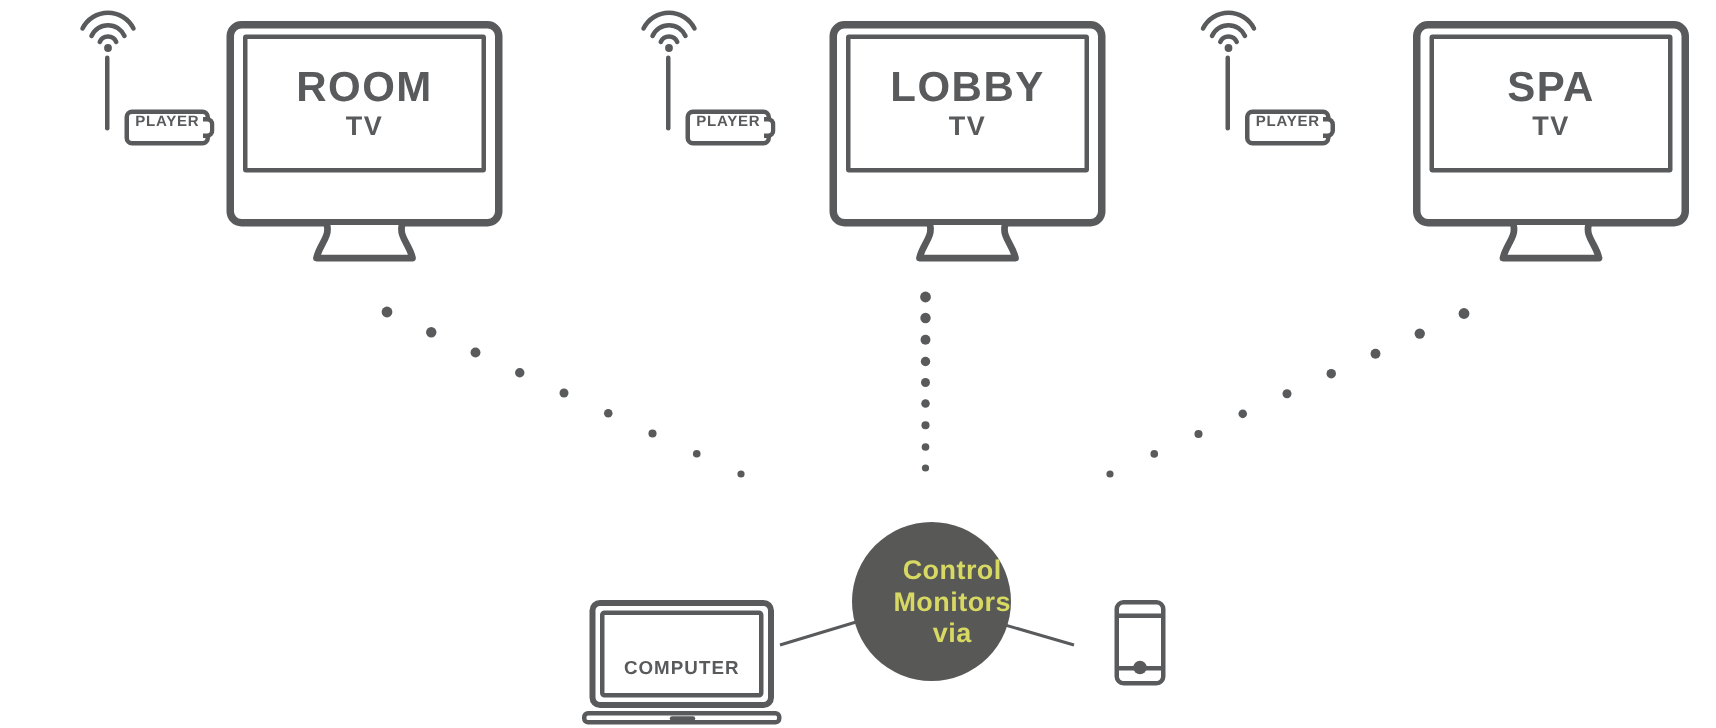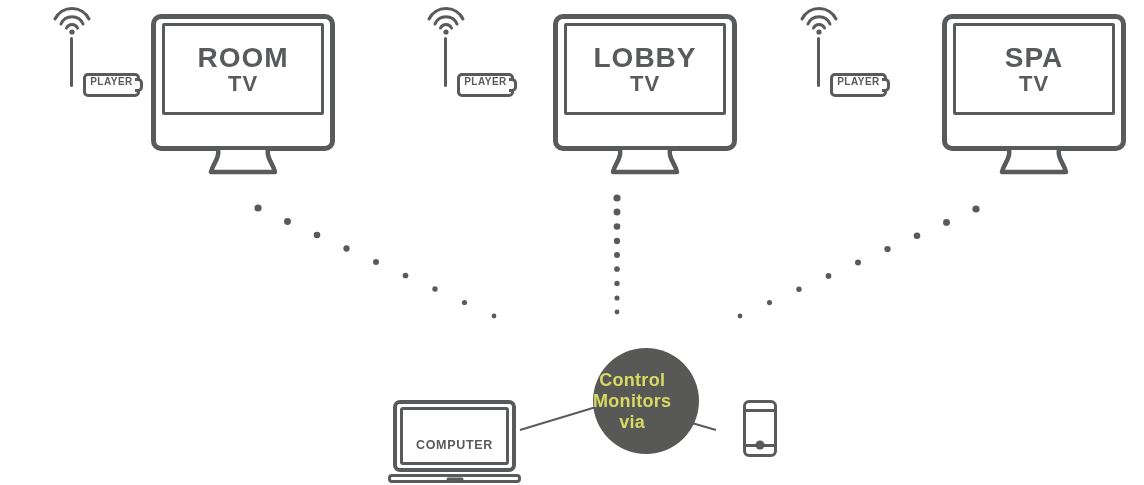--- a/index.html
+++ b/index.html
@@ -40,21 +40,21 @@
     border-radius: 2px;
     display: flex; flex-direction: column;
     align-items: center; justify-content: center;
     background: var(--bg);
   }
   .tv-name {
     font-size: 28px; font-weight: bold; letter-spacing: 1px;
     color: var(--stroke); line-height: 30px;
   }
   .tv-sub {
-    font-size: 22px; font-weight: bold; letter-spacing: 1px;
+    font-size: 18px; font-weight: bold; letter-spacing: 1px;
     color: var(--stroke); line-height: 22px;
   }
   .stand { position: absolute; left: 57px; top: 135px; }
 
   
   .player-unit { position: absolute; top: 2px; width: 95px; height: 98px; }
   .wifi { position: absolute; left: 0; top: 0; color: var(--stroke); }
   .antenna {
     position: absolute; left: 20px; top: 35px;
     width: 3px; height: 50px; background: var(--stroke);
@@ -76,25 +76,25 @@
     position: absolute; left: 85px; top: 76px;
     width: 8px; height: 14px;
     border: 3px solid var(--stroke);
     border-left: none;
     border-radius: 0 5px 5px 0;
     background: var(--bg);
   }
 
   
   .hub {
-    position: absolute; left: 593px; top: 348px;
+    position: absolute; left: 568px; top: 348px;
     width: 106px; height: 106px;
     background: var(--hub-bg);
     border-radius: 50%;
-    display: flex; align-items: center; justify-content: flex-start;
+    display: flex; align-items: center; justify-content: flex-end;
     text-align: center;
   }
   .hub-label {
     color: var(--hub-text);
     font-size: 18px; font-weight: bold;
     line-height: 21px; letter-spacing: 0.3px;
     white-space: pre-line;
   }
 
   

